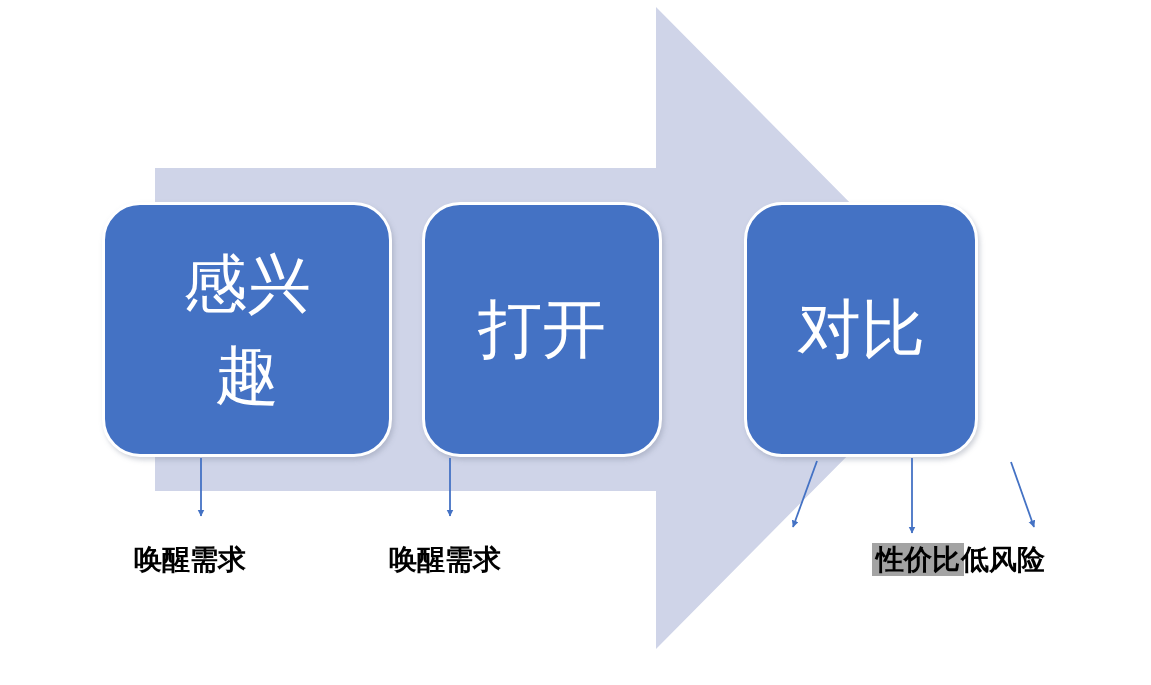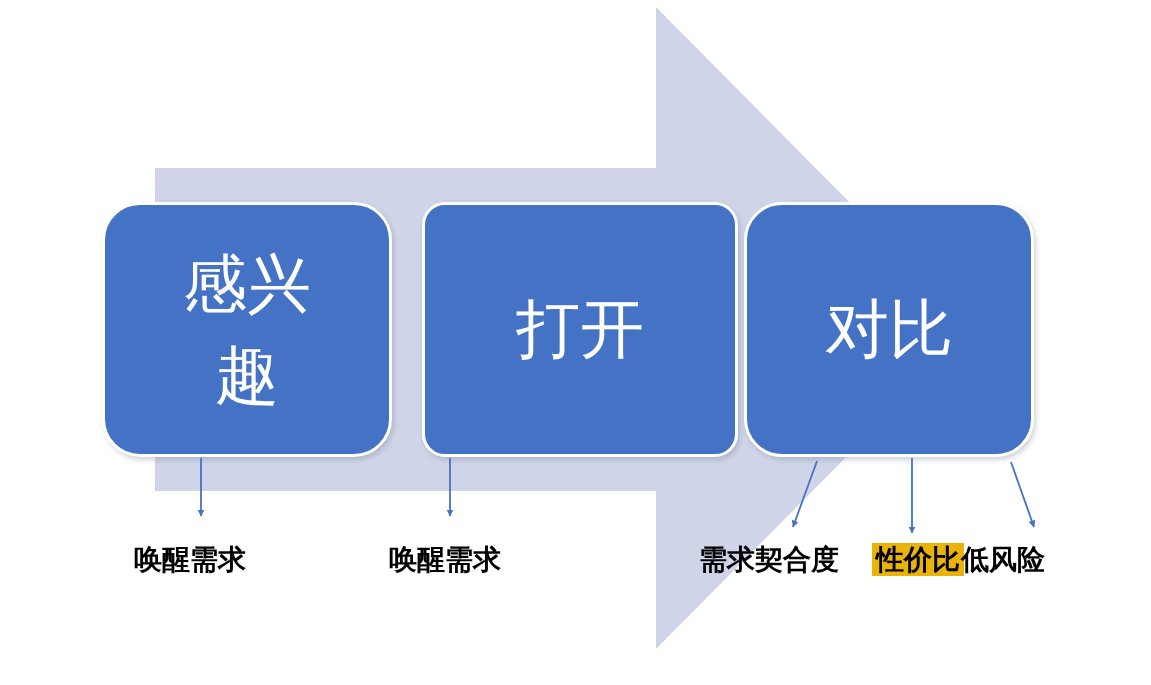--- a/index.html
+++ b/index.html
@@ -38,34 +38,34 @@
     justify-content: center;
     align-items: center;
     color: #ffffff;
     font-family: "DejaVu Serif", "Liberation Serif", serif;
     font-size: 64px;
     line-height: 91px;
     text-align: center;
     white-space: nowrap;
   }
   .box-1 { left: 78px;  width: 290px; }
-  .box-2 { left: 398px; width: 316px; border-radius: 23px; }
-  .box-3 { left: 720px; width: 290px; }
+  .box-2 { left: 398px; width: 240px; }
+  .box-3 { left: 720px; width: 234px; }
   .outcome-label {
     position: absolute;
     top: 543px;
     transform: translateX(-50%);
     font-size: 28px;
     line-height: 33px;
     font-weight: bold;
     color: #000000;
     white-space: nowrap;
   }
   .outcome-label.highlighted {
-    background: #eab308;
+    background: #a3a3a3;
     padding: 0 4px;
   }
   .lbl-1 { left: 166px; }
   .lbl-2 { left: 421px; }
   .lbl-3 { left: 745px; }
   .lbl-4 { left: 894px; }
   .lbl-5 { left: 979px; }
 </style>
 </head>
 <body>
@@ -97,17 +97,16 @@
     </defs>
     <line x1="177" y1="458" x2="177" y2="516" stroke="#4472C4" stroke-width="1.8" marker-end="url(#ah)"></line>
     <line x1="426" y1="458" x2="426" y2="516" stroke="#4472C4" stroke-width="1.8" marker-end="url(#ah)"></line>
     <line x1="793" y1="461" x2="769" y2="527" stroke="#4472C4" stroke-width="1.8" marker-end="url(#ah)"></line>
     <line x1="888" y1="458" x2="888" y2="533" stroke="#4472C4" stroke-width="1.8" marker-end="url(#ah)"></line>
     <line x1="987" y1="462" x2="1010" y2="527" stroke="#4472C4" stroke-width="1.8" marker-end="url(#ah)"></line>
   </svg>
 
   <div class="outcome-label lbl-1">唤醒需求</div>
   <div class="outcome-label lbl-2">唤醒需求</div>
-  <div class="outcome-label lbl-3">需求契合度</div>
   <div class="outcome-label lbl-4 highlighted">性价比</div>
   <div class="outcome-label lbl-5">低风险</div>
 
 </div>
 
 </body></html>

